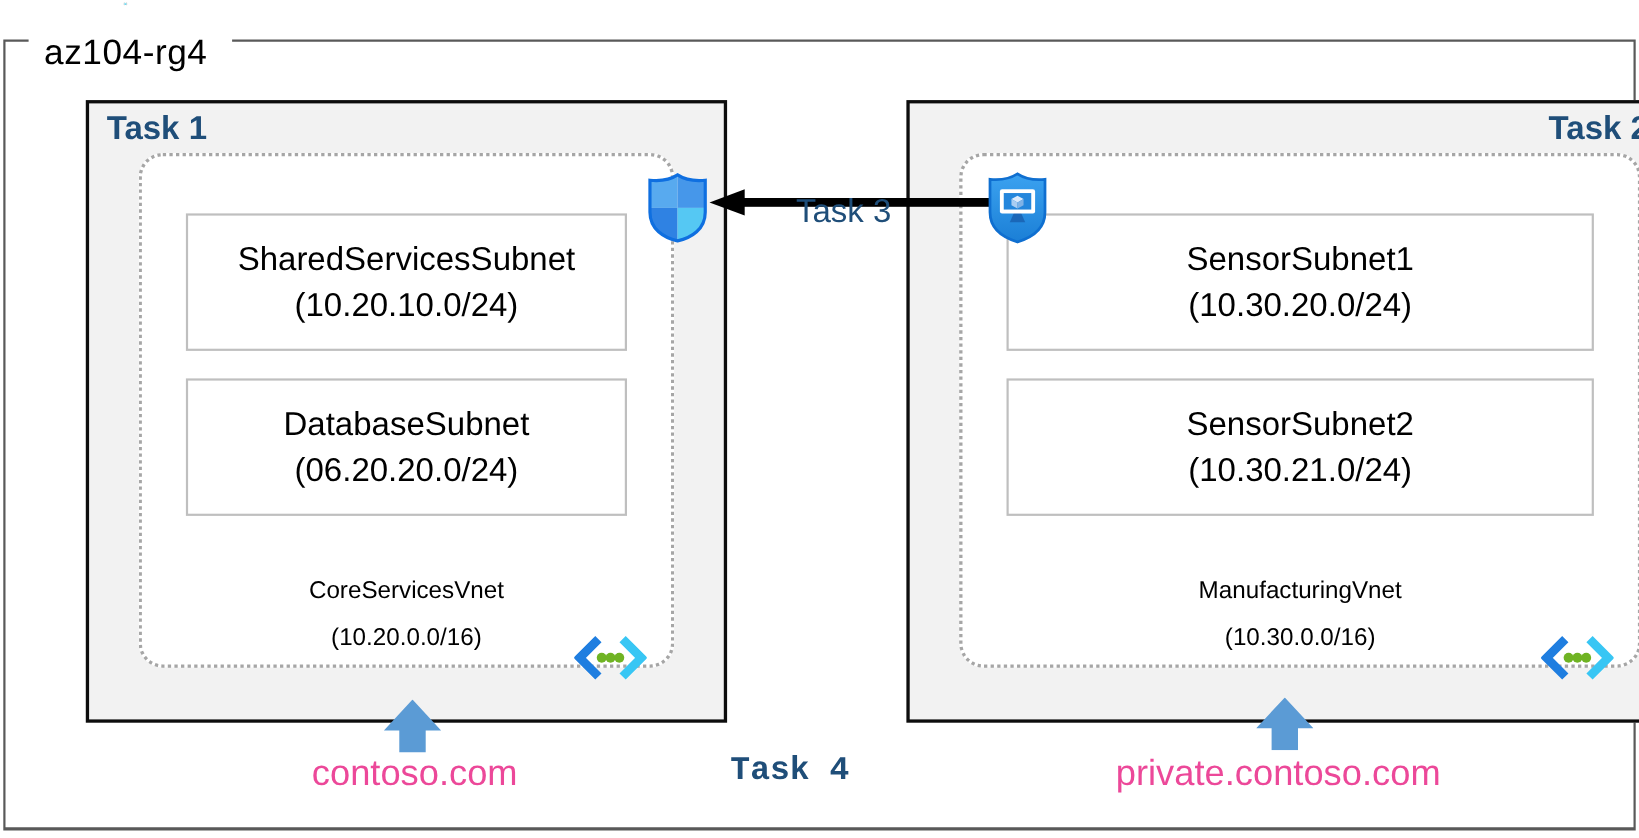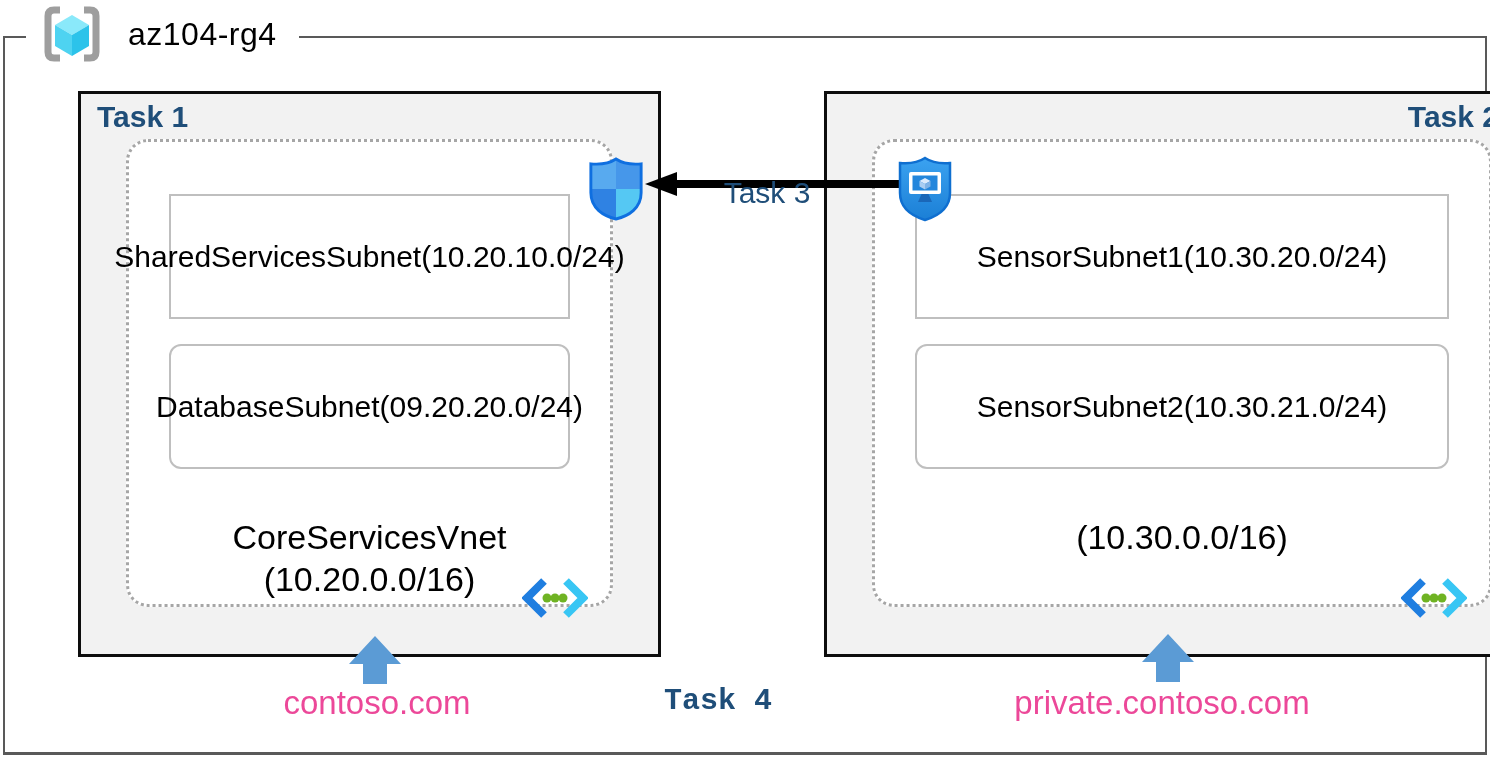--- a/index.html
+++ b/index.html
@@ -8,42 +8,42 @@
     --blue-arrow:#5b9bd5;
   }
   *{margin:0;padding:0;box-sizing:border-box;}
   body{font-family:"Liberation Sans",sans-serif;background:#fff;}
   .canvas{position:relative;width:1490px;height:762px;background:#fff;overflow:hidden;}
 
   
   .rg-border{position:absolute;left:3px;top:36px;width:1484px;height:719px;
     border:2px solid #595959;border-bottom-width:3px;}
   .rg-legend{position:absolute;left:26px;top:2px;height:64px;display:flex;align-items:center;
-    gap:24px;background:#fff;padding:0 22px 0 14px;}
+    gap:24px;background:#fff;padding:0 22px 0 14px;flex-direction:column;}
   .rg-title{font-size:32px;color:#000;letter-spacing:0.5px;}
 
   
   .task-box{position:absolute;top:91px;height:566px;background:var(--box-fill);
     border:3px solid #0d0d0d;}
   .task-box.left{left:78px;width:583px;}
   .task-box.right{left:824px;width:716px;}
   .task-label{position:absolute;top:6px;font-size:30px;font-weight:bold;color:var(--task-label);}
   .task-label.tl{left:16px;}
   .task-label.tr{right:38px;}
 
   
   .vnet{position:absolute;left:45px;right:45px;top:45px;bottom:47px;
     border:3px dotted #a6a6a6;border-radius:22px;background:#fff;}
   .subnet{position:absolute;left:40px;right:40px;height:125px;background:#fff;
-    border:2px solid #bfbfbf;display:flex;flex-direction:row;justify-content:center;
+    border:2px solid #bfbfbf;display:flex;flex-direction:column;justify-content:center;
     align-items:center;font-size:30px;color:#000;line-height:42px;text-align:center;}
   .subnet.first{top:52px;}
-  .subnet.second{top:202px;border-radius:12px;}
+  .subnet.second{top:202px;}
   .vnet-name{position:absolute;left:0;right:0;top:374px;text-align:center;
-    font-size:34px;color:#000;line-height:42px;}
+    font-size:22px;color:#000;line-height:42px;}
   .vnet-icon{position:absolute;right:22px;bottom:-16px;}
 
   
   .abs{position:absolute;}
   .task3{left:697px;top:142px;width:140px;text-align:center;
     font-size:30px;font-weight:normal;color:var(--task-label);margin-top:34px;}
   .task4{left:632px;top:684px;width:140px;text-align:right;
     font-size:30px;font-weight:bold;color:var(--task-label);font-family:Liberation Mono, monospace;}
   .domain-label{position:absolute;top:684px;transform:translateX(-50%);
     font-size:33px;color:#ec4899;white-space:nowrap;}
@@ -69,21 +69,21 @@
 
   <div class="task-box left">
     <div class="task-label tl">Task 1</div>
     <div class="vnet">
       <div class="subnet first">
         <div>SharedServicesSubnet</div>
         <div>(10.20.10.0/24)</div>
       </div>
       <div class="subnet second">
         <div>DatabaseSubnet</div>
-        <div>(09.20.20.0/24)</div>
+        <div>(06.20.20.0/24)</div>
       </div>
       <div class="vnet-name">
         <div>CoreServicesVnet</div>
         <div>(10.20.0.0/16)</div>
       </div>
       <svg class="vnet-icon" width="66" height="44" viewBox="0 0 66 44">
         <polyline points="22,5 5,22 22,39" stroke="#1f7ee0" stroke-width="8" fill="none"></polyline>
         <polyline points="44,5 61,22 44,39" stroke="#38c6f4" stroke-width="8" fill="none"></polyline>
         <circle cx="25" cy="22" r="4.5" fill="#6fb323"></circle>
         <circle cx="33" cy="22" r="4.5" fill="#6fb323"></circle>
@@ -97,20 +97,21 @@
     <div class="vnet">
       <div class="subnet first">
         <div>SensorSubnet1</div>
         <div>(10.30.20.0/24)</div>
       </div>
       <div class="subnet second">
         <div>SensorSubnet2</div>
         <div>(10.30.21.0/24)</div>
       </div>
       <div class="vnet-name">
+        <div>ManufacturingVnet</div>
         <div>(10.30.0.0/16)</div>
       </div>
       <svg class="vnet-icon" width="66" height="44" viewBox="0 0 66 44">
         <polyline points="22,5 5,22 22,39" stroke="#1f7ee0" stroke-width="8" fill="none"></polyline>
         <polyline points="44,5 61,22 44,39" stroke="#38c6f4" stroke-width="8" fill="none"></polyline>
         <circle cx="25" cy="22" r="4.5" fill="#6fb323"></circle>
         <circle cx="33" cy="22" r="4.5" fill="#6fb323"></circle>
         <circle cx="41" cy="22" r="4.5" fill="#6fb323"></circle>
       </svg>
     </div>

